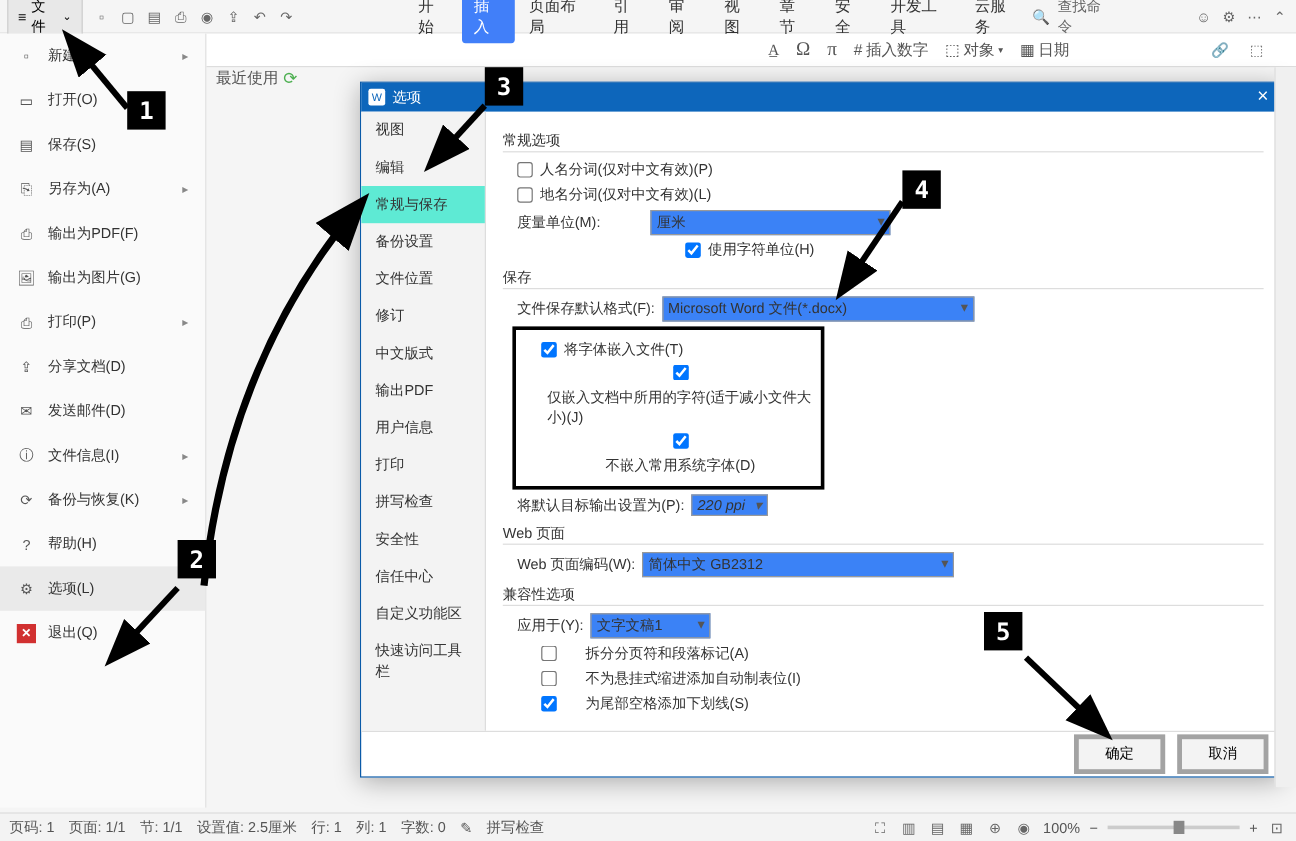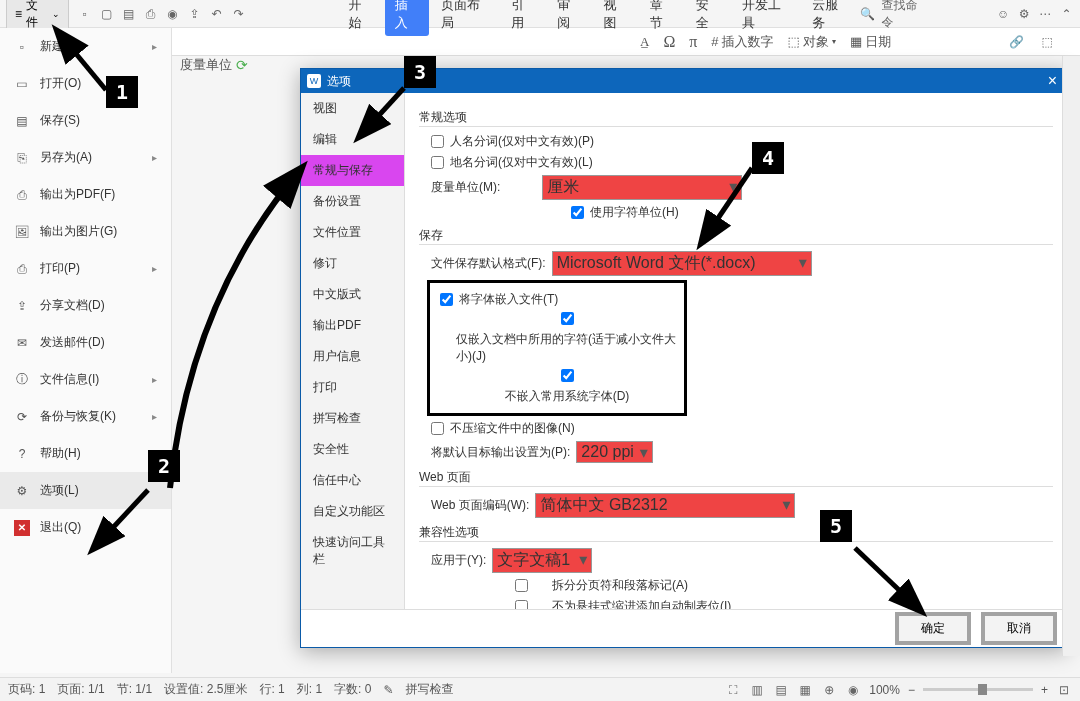--- a/index.html
+++ b/index.html
@@ -31,30 +31,30 @@
   .refresh-icn { color: #4CAF50; font-size: 14px; }
 
   
   .dialog { position: absolute; left: 300px; top: 68px; width: 768px; height: 580px; background: #fff; border: 1px solid #0a5aa8; box-shadow: 0 4px 20px rgba(0,0,0,0.3); display: flex; flex-direction: column; }
   .dlg-title { height: 24px; background: #0d66bb; color: #fff; display: flex; align-items: center; padding: 0 6px; font-size: 12px; }
   .dlg-title .dlg-icon { width: 14px; height: 14px; background: #fff; color: #0d66bb; display: inline-flex; align-items: center; justify-content: center; font-size: 9px; margin-right: 6px; border-radius: 2px;}
   .dlg-title .close { margin-left: auto; color: #fff; font-size: 16px; cursor: pointer; padding: 0 4px; }
   .dlg-body { flex: 1; display: flex; overflow: hidden; }
   .dlg-nav { width: 104px; background: #f3f3f3; border-right: 1px solid #ddd; }
   .dlg-nav .nitem { padding: 7px 12px; font-size: 12px; color: #333; cursor: pointer; }
-  .dlg-nav .nitem.sel { background: #d946ef; font-family: Liberation Serif, serif; }
+  .dlg-nav .nitem.sel { background: #5eead4; font-family: Liberation Serif, serif; }
   .dlg-content { flex: 1; padding: 10px 14px; overflow: auto; color: #333; font-size: 12px; }
   .section-title { font-size: 12px; color: #333; margin: 6px 0 6px 0; border-bottom: 1px solid #ddd; padding-bottom: 0; }
   .row { display: flex; align-items: center; margin: 4px 0 4px 12px; gap: 6px; }
-  .row.indent3 { margin-left: 96px; gap: 24px; }
-  select, .fake-select { border: 1px solid #999; padding: 1px 18px 1px 4px; font-size: 16px; background: #ef4444; position: relative; min-width: 150px; }
+  .row.indent3 { margin-left: 32px; gap: 24px; }
+  select, .fake-select { border: 1px solid #999; padding: 1px 18px 1px 4px; font-size: 12px; background: #3b82f6; position: relative; min-width: 150px; }
   .fake-select::after { content: "▾"; position: absolute; right: 4px; top: 1px; color: #555; }
   input[type="checkbox"] { width: 13px; height: 13px; }
   .embed-box { border: 3px solid #000; padding: 4px 6px; margin: 4px 0 4px 8px; width: 260px; }
-  .embed-box .row { margin-left: 4px; }
+  .embed-box .row { margin-left: 15px; }
   .embed-box .row.sub { margin-left: 20px; flex-direction: column; }
   .dlg-footer { height: 38px; border-top: 1px solid #ddd; display: flex; align-items: center; justify-content: flex-end; padding: 0 10px; gap: 10px; }
   .btn { border: 4px solid #a3a3a3; background: #f3f3f3; padding: 4px 22px; font-size: 12px; cursor: pointer; }
 
   
   .statusbar { position: absolute; left: 0; bottom: 0; height: 24px; width: 100%; background: #f3f3f3; border-top: 1px solid #ddd; display: flex; align-items: center; padding: 0 8px; gap: 12px; color: #555; font-size: 12px; }
   .statusbar .right { margin-left: auto; display: flex; align-items: center; gap: 8px; }
   .zoom-slider { width: 110px; height: 3px; background: #ccc; position: relative; }
   .zoom-slider .thumb { position: absolute; left: 50%; top: -4px; width: 9px; height: 11px; background: #888; }
 
@@ -188,21 +188,21 @@
       <span class="fm-icon">⚙</span>
       <span>选项(L)</span>
     </div>
     <div class="item">
       <span class="exit-icon">✕</span>
       <span>退出(Q)</span>
     </div>
   </div>
 
 <div class="recent-area">
-  <span>度量单位</span>
+  <span>最近使用</span>
   <span class="refresh-icn">⟳</span>
 </div>
 
 <div class="dialog">
   <div class="dlg-title">
     <span class="dlg-icon">W</span>
     <span>选项</span>
     <span class="close">×</span>
   </div>
   <div class="dlg-body">
@@ -257,26 +257,22 @@
         <div class="row sub">
             <input type="checkbox" checked="" style="">
             <span>仅嵌入文档中所用的字符(适于减小文件大小)(J)</span>
           </div>
         <div class="row sub">
             <input type="checkbox" checked="" style="">
             <span>不嵌入常用系统字体(D)</span>
           </div>
       </div>
       <div class="row">
-          <input type="checkbox" style="">
-          <span>不压缩文件中的图像(N)</span>
-        </div>
-      <div class="row">
         <span>将默认目标输出设置为(P):</span>
-        <span class="fake-select" style="min-width:60px;"><span>220 ppi</span></span>
+        <span class="fake-select" style="min-width:60px;font-style:italic;"><span>220 ppi</span></span>
       </div>
 
       <div class="section-title">Web 页面</div>
       <div class="row">
         <span>Web 页面编码(W):</span>
         <span class="fake-select" style="min-width:260px;"><span>简体中文 GB2312</span></span>
       </div>
 
       <div class="section-title">兼容性选项</div>
       <div class="row">

